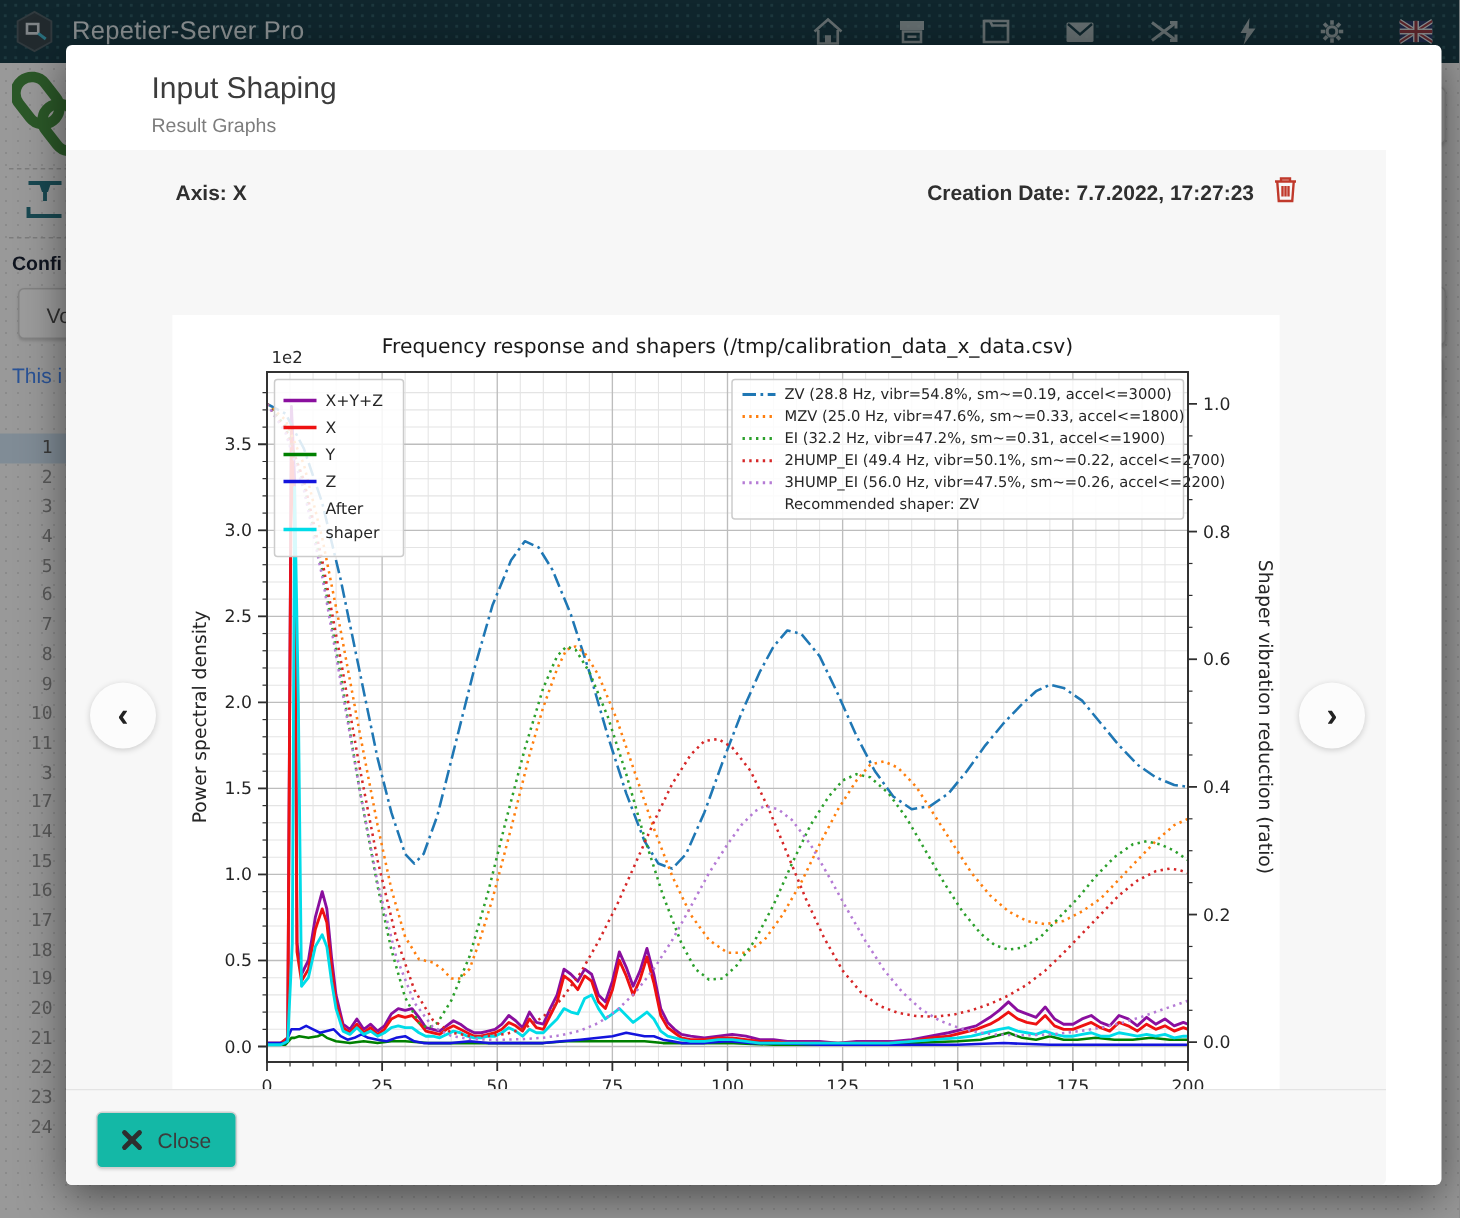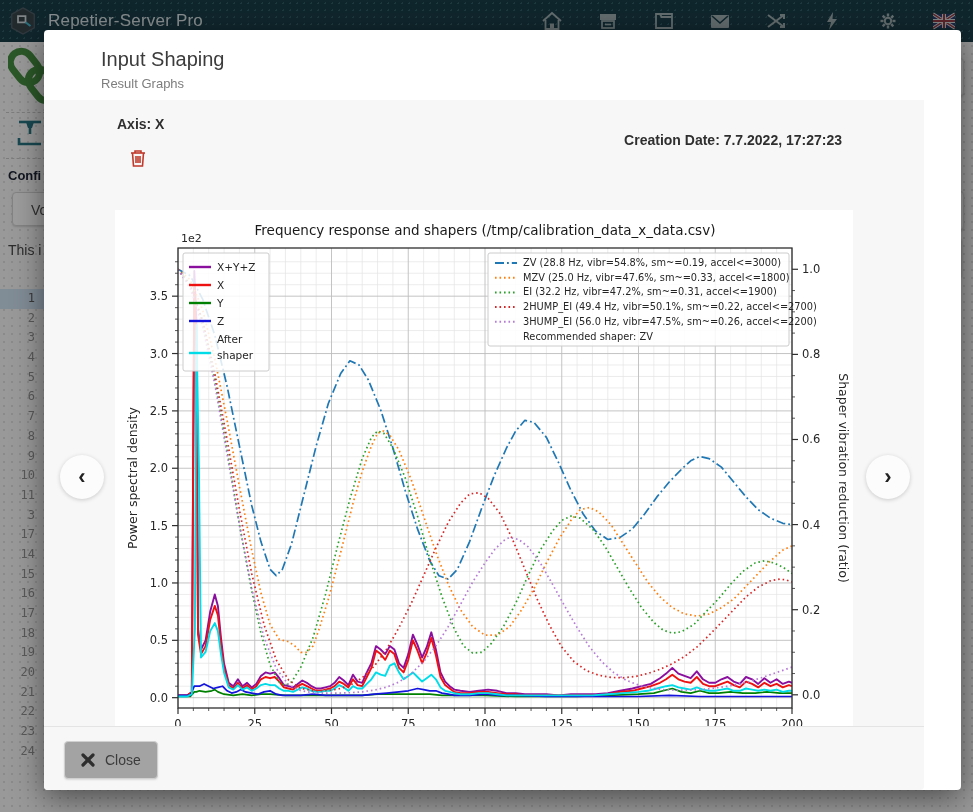--- a/index.html
+++ b/index.html
@@ -17,51 +17,51 @@
   .nav-title{color:#dde6e8;font-size:17px;margin-left:10px;letter-spacing:.2px;}
   .nav-icons{display:flex;align-items:center;gap:34px;margin-left:auto;margin-right:18px;}
   .nav-ic{width:22px;height:20px;display:block;opacity:.85;}
   
   .bg-item{position:absolute;}
   .divider-h{position:absolute;left:6px;width:40px;border-top:1px dashed #c9c9c9;}
   .cfg-label{position:absolute;left:8px;top:168px;font-size:13px;font-weight:bold;color:#0f172a;}
   .sel-card{position:absolute;left:12px;top:192px;width:60px;height:34px;background:#fff;
         border:1px solid #d5d5d5;border-radius:4px;box-shadow:0 1px 2px rgba(0,0,0,.15);
         font-size:14px;color:#444;line-height:34px;padding-left:18px;box-sizing:border-box;}
-  .note-text{position:absolute;left:8px;top:242px;font-size:14px;color:#404040;}
+  .note-text{position:absolute;left:8px;top:242px;font-size:14px;color:#3b82f6;}
   .editor{position:absolute;left:0;top:289px;width:44px;}
   .ed-row{height:19.7px;line-height:19.7px;text-align:right;padding-right:9px;
         font-family:"DejaVu Sans Mono",monospace;font-size:12px;color:#8d8d8d;}
   .ed-row.active{background:#cfe3f4;color:#555;}
   .rt-card{position:absolute;background:#fff;border:1px solid #ddd;border-radius:4px;
         box-shadow:0 1px 3px rgba(0,0,0,.2);display:flex;align-items:center;justify-content:center;}
   .scroll-thumb{position:absolute;left:947px;top:282px;width:8px;height:46px;border-radius:4px;background:#4e4e4e;}
   
   .overlay{position:absolute;inset:0;background:rgba(20,20,20,.42);z-index:2;}
   .modal{position:absolute;left:44px;top:30px;width:880px;height:760px;background:#fff;
         border-radius:4px;box-shadow:0 8px 30px rgba(0,0,0,.5);z-index:3;padding-left:37px;}
   .m-header{padding:18px 0 0 20px;height:70px;box-sizing:border-box;}
   .m-title{font-size:20px;color:#3c3c3c;font-weight:500;}
   .m-sub{font-size:13px;color:#7d7d7d;margin-top:5px;}
   .m-body{position:absolute;left:0;top:70px;width:880px;height:627px;background:#f7f7f7;}
-  .meta-row{position:absolute;left:73px;right:82px;top:16px;display:flex;align-items:flex-start;flex-direction:column;}
+  .meta-row{position:absolute;left:73px;right:58px;top:16px;display:flex;align-items:flex-end;}
   .meta-axis{font-size:14px;font-weight:bold;color:#2f2f2f;}
   .meta-date{margin-left:auto;font-size:14px;font-weight:bold;color:#2f2f2f;}
   .trash-btn{width:18px;height:20px;margin-left:12px;cursor:pointer;}
   .chart-wrap{position:absolute;left:71px;top:110px;width:738px;height:557px;background:#fff;}
   .car-arrow{position:absolute;width:44px;height:44px;border-radius:50%;background:#fcfcfc;
         box-shadow:0 1px 4px rgba(0,0,0,.18);display:flex;align-items:center;justify-content:center;
         top:355px;cursor:pointer;font-size:22px;color:#222;font-weight:bold;}
   .car-prev{left:16px;}  .car-next{left:822px;}
   .dots{position:absolute;left:0;width:880px;top:635px;display:flex;justify-content:center;gap:7px;}
   .dot{width:9px;height:9px;border-radius:50%;}
   .dot.on{background:#9a9a9a;} .dot.off{background:#cdcdcd;}
   .m-footer{position:absolute;left:0;bottom:0;width:880px;height:63px;border-top:1px solid #e4e4e4;
         background:#f7f7f7;border-radius:0 0 4px 4px;}
-  .close-btn{position:absolute;left:20px;top:14px;height:36px;padding:0 16px;background:#a3a3a3;
+  .close-btn{position:absolute;left:20px;top:14px;height:36px;padding:0 16px;background:#14b8a6;
         border:1px solid #d0d0d0;border-radius:4px;box-shadow:0 1px 2px rgba(0,0,0,.12);
         display:flex;align-items:center;gap:10px;font-size:14px;color:#3c3c3c;cursor:pointer;}
   svg text{font-family:"DejaVu Sans",sans-serif;}
 </style>
 </head>
 <body>
 
 <div class="page">
 
   <div class="navbar">

